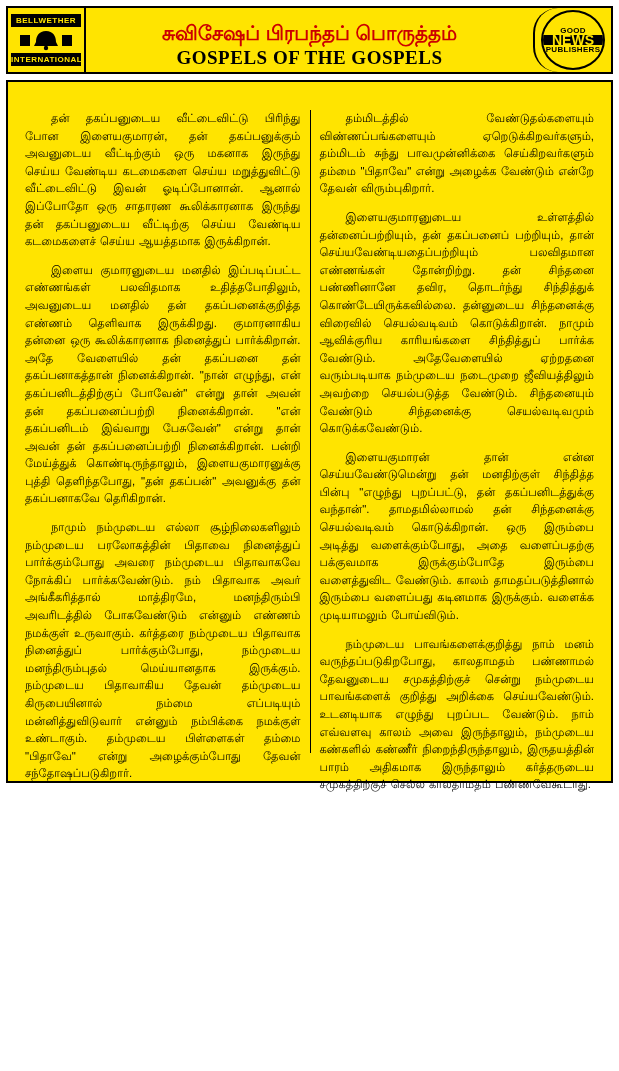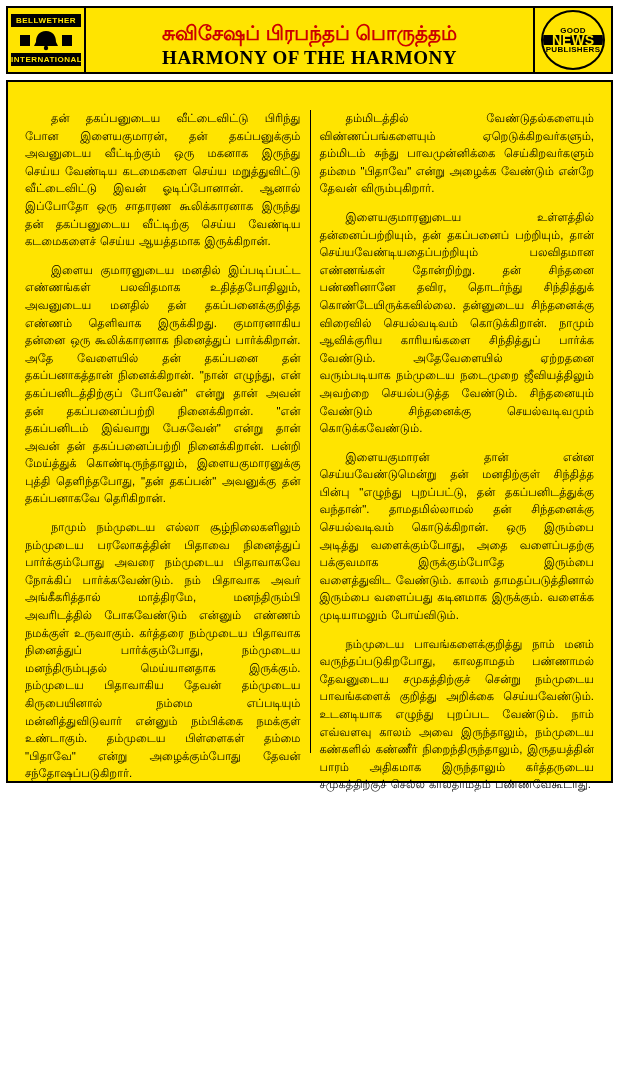--- a/index.html
+++ b/index.html
@@ -31,20 +31,21 @@
     border-right:2px solid #000;
     display:flex;
     flex-direction:column;
     align-items:center;
     justify-content:center;
     padding:2px;
   }
   .logo-right{
     border-right:none;
     border-left:2px solid #000;
+    border-radius:25px;
   }
   .logo-banner{
     width:70px;
     background:#000000;
     color:#ffe400;
     font-family:"Liberation Sans", sans-serif;
     font-weight:bold;
     font-size:8px;
     letter-spacing:0.5px;
     text-align:center;
@@ -156,21 +157,21 @@
           <circle cx="31" cy="19" r="2.2" fill="#000"></circle>
           <rect x="5" y="6" width="10" height="11" fill="#000"></rect>
           <rect x="47" y="6" width="10" height="11" fill="#000"></rect>
         </svg>
       </div>
       <div class="logo-banner">INTERNATIONAL</div>
     </div>
 
     <div class="titles">
       <div class="title-ta">சுவிசேஷப் பிரபந்தப் பொருத்தம்</div>
-      <div class="title-en">HARMONY OF THE HARMONY</div>
+      <div class="title-en">GOSPELS OF THE GOSPELS</div>
     </div>
 
     <div class="logo-right">
       <div class="gnp-circle">
         <div class="gnp-line">GOOD</div>
         <div class="gnp-bar">NEWS</div>
         <div class="gnp-line">PUBLISHERS</div>
       </div>
     </div>
 

